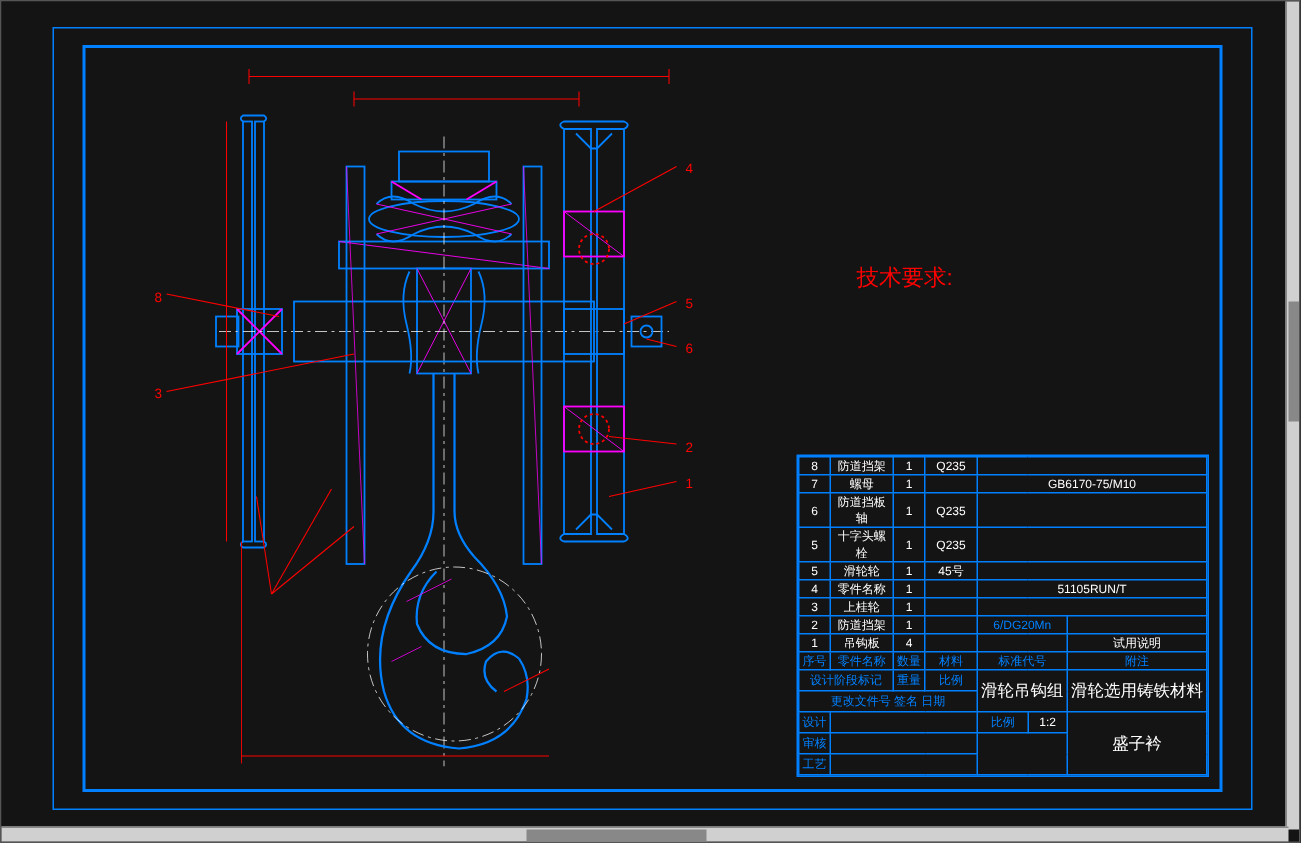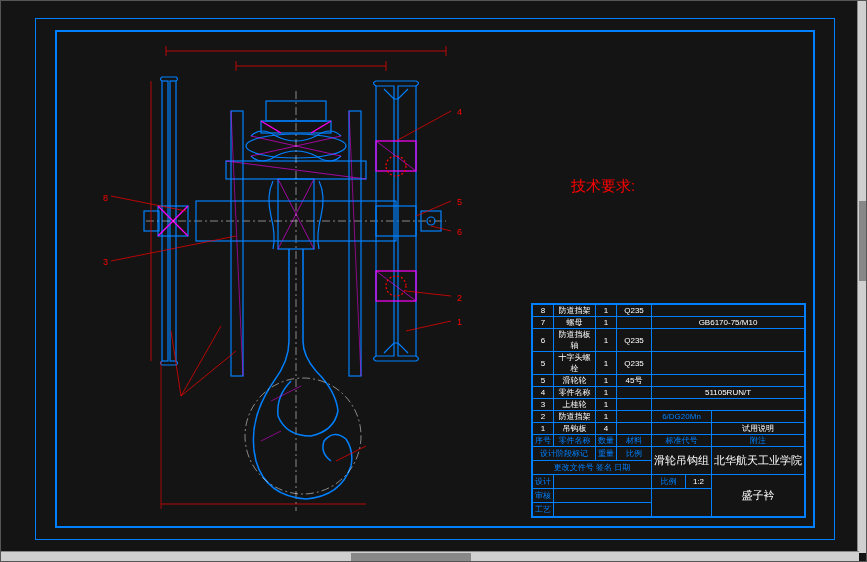--- a/index.html
+++ b/index.html
@@ -348,21 +348,21 @@
             <td colspan="2">标准代号</td>
             <td colspan="2">附注</td>
           </tr>
         </tbody>
         <tbody>
           <tr>
             <td colspan="2">设计阶段标记</td>
             <td>重量</td>
             <td>比例</td>
             <td colspan="2" rowspan="2" class="white-text larger">滑轮吊钩组</td>
-            <td colspan="2" rowspan="2" class="white-text larger">北华航天工业学院</td>
+            <td colspan="2" rowspan="2" class="white-text larger">滑轮选用铸铁材料</td>
           </tr>
           <tr>
             <td colspan="4">更改文件号 签名 日期</td>
           </tr>
           <tr>
             <td>设计</td>
               <td colspan="3"></td>
             <td>比例</td>
             <td class="white-text">1:2</td>
             <td colspan="2" rowspan="3" class="white-text larger">盛子衿</td>

